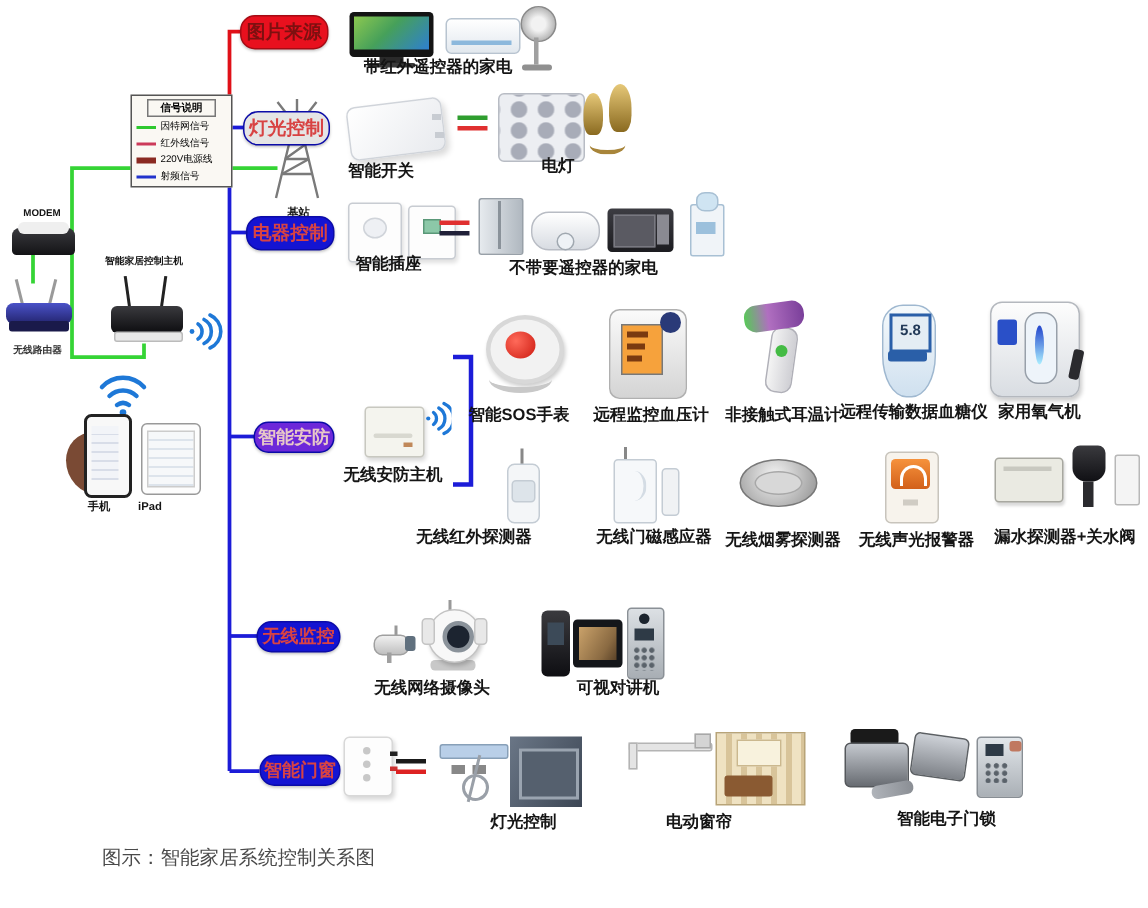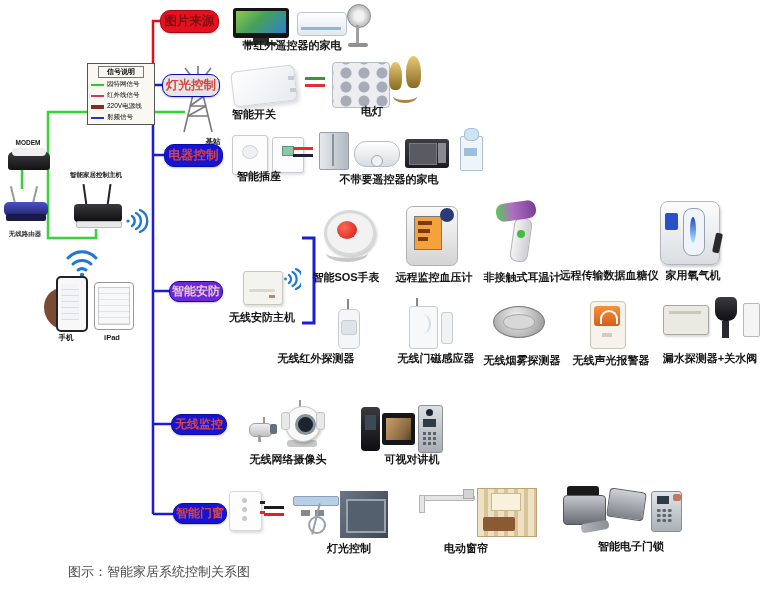--- a/index.html
+++ b/index.html
@@ -64,21 +64,21 @@
   </div>
 
   <svg class="abs" style="left:165px;top:64px;" width="66" height="74" viewBox="0 0 66 74">
     <g stroke="#7a7a7a" stroke-width="1.6" fill="none">
       <path d="M33,10 L19,68 M33,10 L47,68"></path>
       <path d="M23,52 H43 M25,42 H41 M27,32 H39 M29,22 H37"></path>
       <path d="M23,52 L41,42 M25,42 L39,32 M27,32 L37,22"></path>
       <path d="M33,10 V2 M27,13 L20,4 M39,13 L46,4"></path>
     </g>
   </svg>
-  <div class="lbl sm" style="left:213px;top:138px;">基站</div>
+  <div class="lbl sm" style="left:199px;top:138px;">基站</div>
 
   <div class="lbl tiny" style="left:28px;top:139px;">MODEM</div>
   <div class="dev" style="left:8px;top:146px;width:42px;height:26px;">
     <div style="left:0;top:6px;width:42px;height:18px;background:linear-gradient(#3a3a3e,#131316);border-radius:5px 5px 3px 3px;"></div>
     <div style="left:4px;top:2px;width:34px;height:8px;background:#efefef;border-radius:4px;"></div>
   </div>
 
   <div class="dev" style="left:4px;top:186px;width:44px;height:42px;">
     <div style="left:8px;top:0;width:2px;height:18px;background:#9a9a9a;transform:rotate(-14deg);"></div>
     <div style="left:30px;top:0;width:2px;height:18px;background:#9a9a9a;transform:rotate(14deg);"></div>
@@ -117,21 +117,21 @@
     <div style="left:0;top:12px;width:40px;height:42px;background:#7a4a34;border-radius:45% 30% 45% 55%;"></div>
     <div style="left:12px;top:0;width:28px;height:52px;background:#f8f8f8;border:2px solid #222;border-radius:5px;"></div>
     <div style="left:17px;top:8px;width:18px;height:36px;background:repeating-linear-gradient(#f2f4f8 0 5px,#d8dde8 5px 6px);"></div>
   </div>
   <div class="lbl sm" style="left:66px;top:334px;">手机</div>
 
   <div class="dev" style="left:94px;top:282px;width:40px;height:48px;">
     <div style="left:0;top:0;width:38px;height:46px;background:#fdfdfd;border:1.5px solid #999;border-radius:4px;"></div>
     <div style="left:4px;top:5px;width:30px;height:36px;background:repeating-linear-gradient(#f6f8fa 0 5px,#dde4ec 5px 6px);border:1px solid #ccc;"></div>
   </div>
-  <div class="lbl sm" style="left:112px;top:334px;">iPad</div>
+  <div class="lbl sm" style="left:100px;top:334px;">iPad</div>
 
   <div class="btn" style="left: 160px; top: 10px; width: 57px; height: 21px; color: rgb(125, 16, 16); border: 1.5px solid rgb(165, 11, 20); background: rgb(232, 16, 30);">图片来源</div>
   <div class="btn" style="left: 162px; top: 74px; width: 56px; height: 21px; color: rgb(216, 67, 67); border: 1.5px solid rgb(11, 11, 168); background: #e5e5e5;">灯光控制</div>
   <div class="btn" style="left: 164px; top: 144px; width: 57px; height: 21px; color: rgb(216, 67, 67); border: 1.5px solid rgb(11, 11, 168); background: rgb(20, 20, 210);">电器控制</div>
   <div class="btn" style="left: 169px; top: 281px; width: 52px; height: 19px; line-height: 18px; font-size: 12px; color: rgb(232, 200, 200); border: 1.5px solid rgb(11, 11, 168); background: #6d28d9;">智能安防</div>
   <div class="btn" style="left: 171px; top: 414px; width: 54px; height: 19px; line-height: 18px; font-size: 12px; color: rgb(216, 67, 67); border: 1.5px solid rgb(11, 11, 168); background: rgb(20, 20, 210);">无线监控</div>
   <div class="btn" style="left: 173px; top: 503px; width: 52px; height: 19px; line-height: 18px; font-size: 12px; color: rgb(216, 67, 67); border: 1.5px solid rgb(11, 11, 168); background: rgb(20, 20, 210);">智能门窗</div>
 
   <div class="dev" style="left:233px;top:8px;width:56px;height:38px;">
     <div style="left:0;top:0;width:56px;height:30px;background:#141414;border-radius:3px;"></div>
@@ -233,20 +233,25 @@
   </div>
   <div class="lbl" style="left:434px;top:271px;">远程监控血压计</div>
 
   <div class="dev" style="left:488px;top:200px;width:62px;height:64px;">
     <div style="left:24px;top:18px;width:16px;height:42px;background:linear-gradient(90deg,#f4f4f4,#cfcfd4);border:1px solid #b0b0b8;border-radius:7px;transform:rotate(8deg);"></div>
     <div style="left:8px;top:2px;width:40px;height:18px;background:linear-gradient(90deg,#58c858,#b06fc0 40%,#7a3f9a);border-radius:8px;transform:rotate(-8deg);"></div>
     <div style="left:29px;top:30px;width:8px;height:8px;background:#44bb44;border-radius:50%;"></div>
   </div>
   <div class="lbl" style="left:522px;top:271px;">非接触式耳温计</div>
 
+  <div class="dev" style="left:575px;top:203px;width:58px;height:62px;">
+    <div style="left:13px;top:0;width:34px;height:60px;background:linear-gradient(#f6fafc,#cfe0ef);border:1.5px solid #9fb8d0;border-radius:14px 14px 45% 45%;"></div>
+    <div style="left:18px;top:6px;width:24px;height:22px;background:#e4edf4;border:2px solid #2a5fa8;font:bold 10px/20px 'Liberation Sans',sans-serif;text-align:center;color:#223a58;">5.8</div>
+    <div style="left:17px;top:31px;width:26px;height:7px;background:#2a5fa8;border-radius:2px;"></div>
+  </div>
   <div class="lbl" style="left:609px;top:269px;">远程传输数据血糖仪</div>
 
   <div class="dev" style="left:660px;top:201px;width:62px;height:64px;">
     <div style="left:0;top:0;width:58px;height:62px;background:linear-gradient(#fdfdfd,#d9dde2);border:1px solid #b4b8be;border-radius:8px;box-shadow:1px 2px 3px rgba(0,0,0,.2);"></div>
     <div style="left:5px;top:12px;width:13px;height:17px;background:#2a50c8;border-radius:2px;"></div>
     <div style="left:23px;top:7px;width:20px;height:46px;background:#eef4fa;border:1.5px solid #98a0aa;border-radius:9px;"></div>
     <div style="left:30px;top:16px;width:6px;height:26px;background:linear-gradient(#2244cc,#aaeeff);border-radius:50%;"></div>
     <div style="left:54px;top:32px;width:7px;height:20px;background:#2a2a2e;border-radius:2px;transform:rotate(12deg);"></div>
   </div>
   <div class="lbl" style="left:693px;top:269px;">家用氧气机</div>

